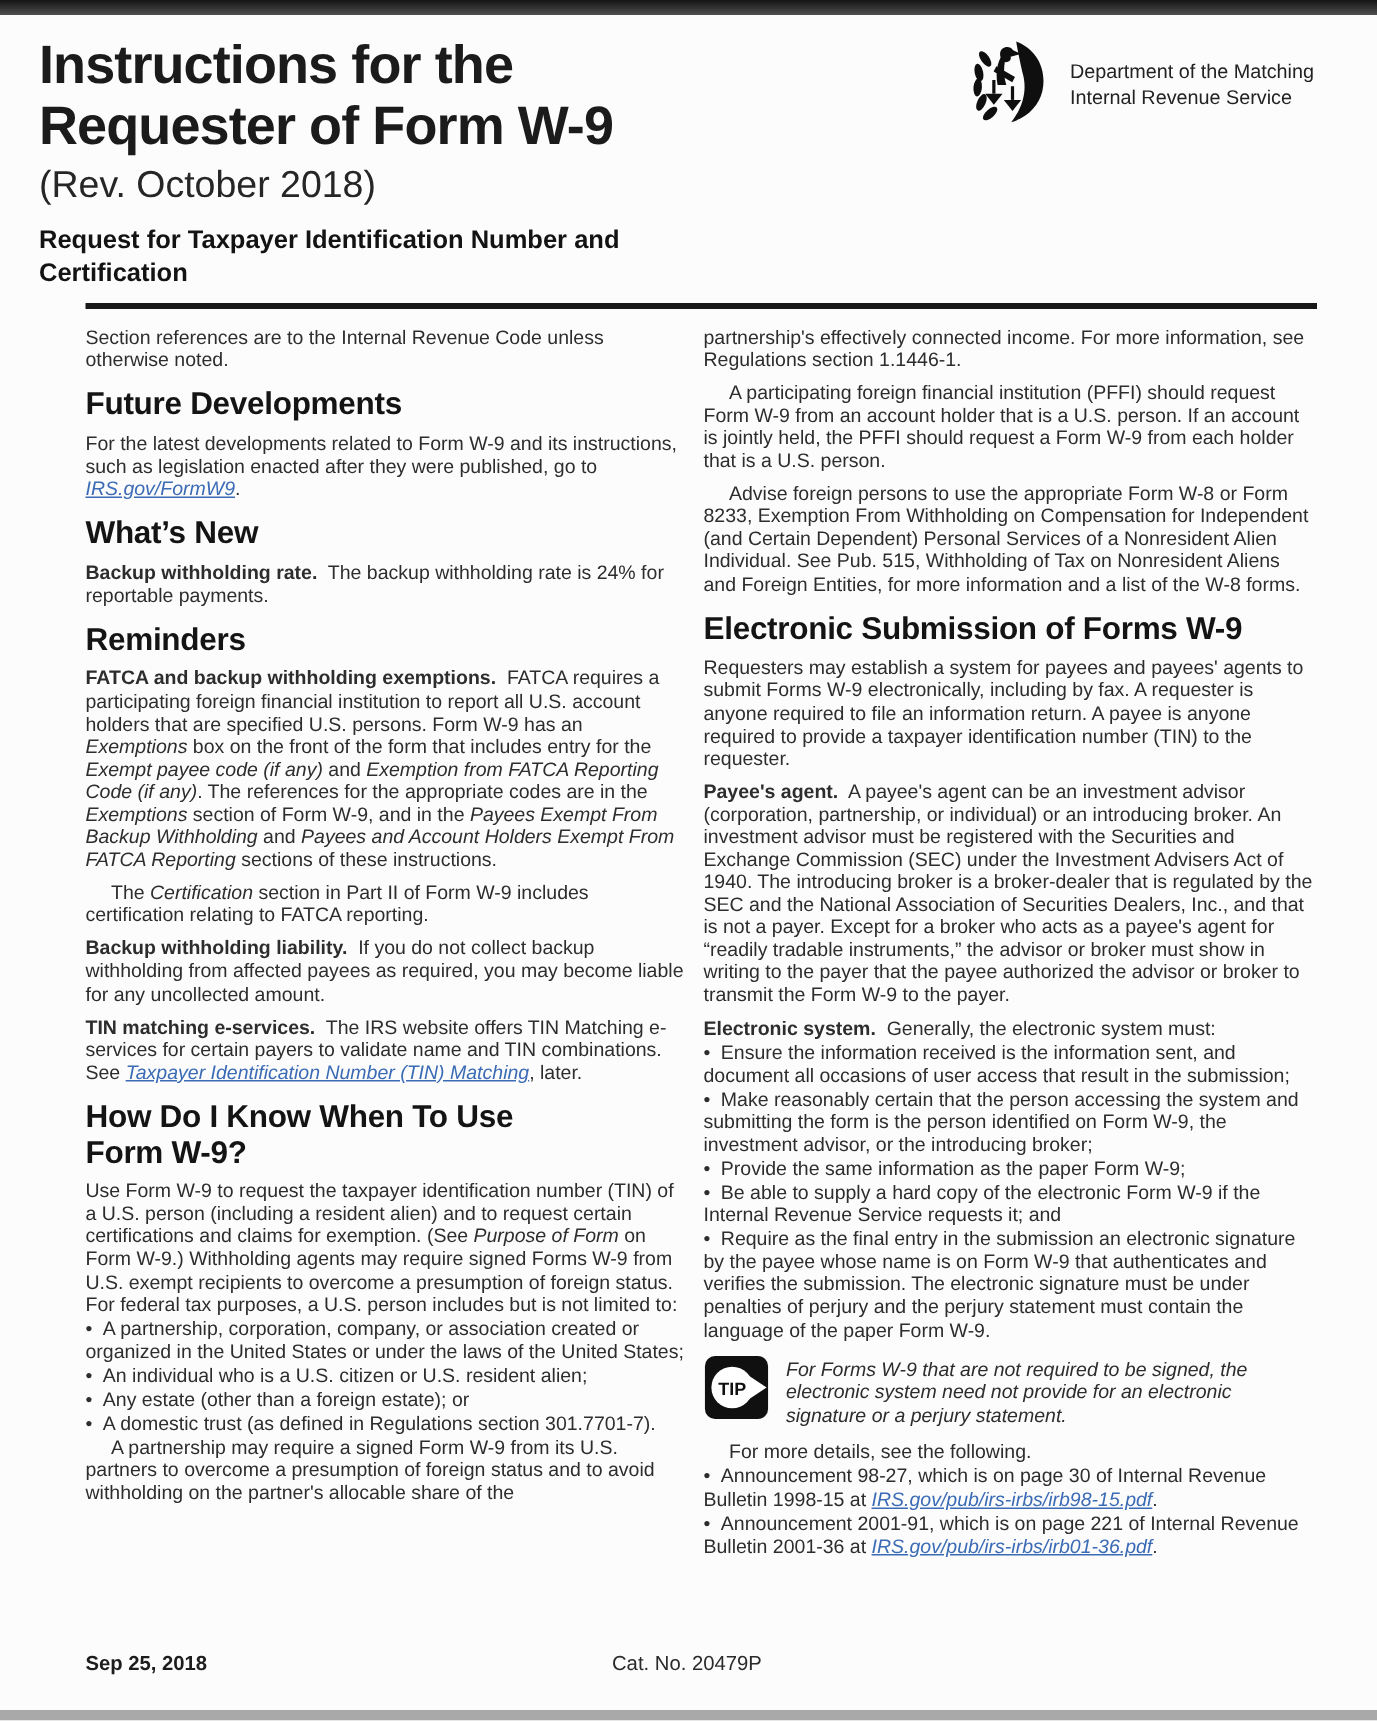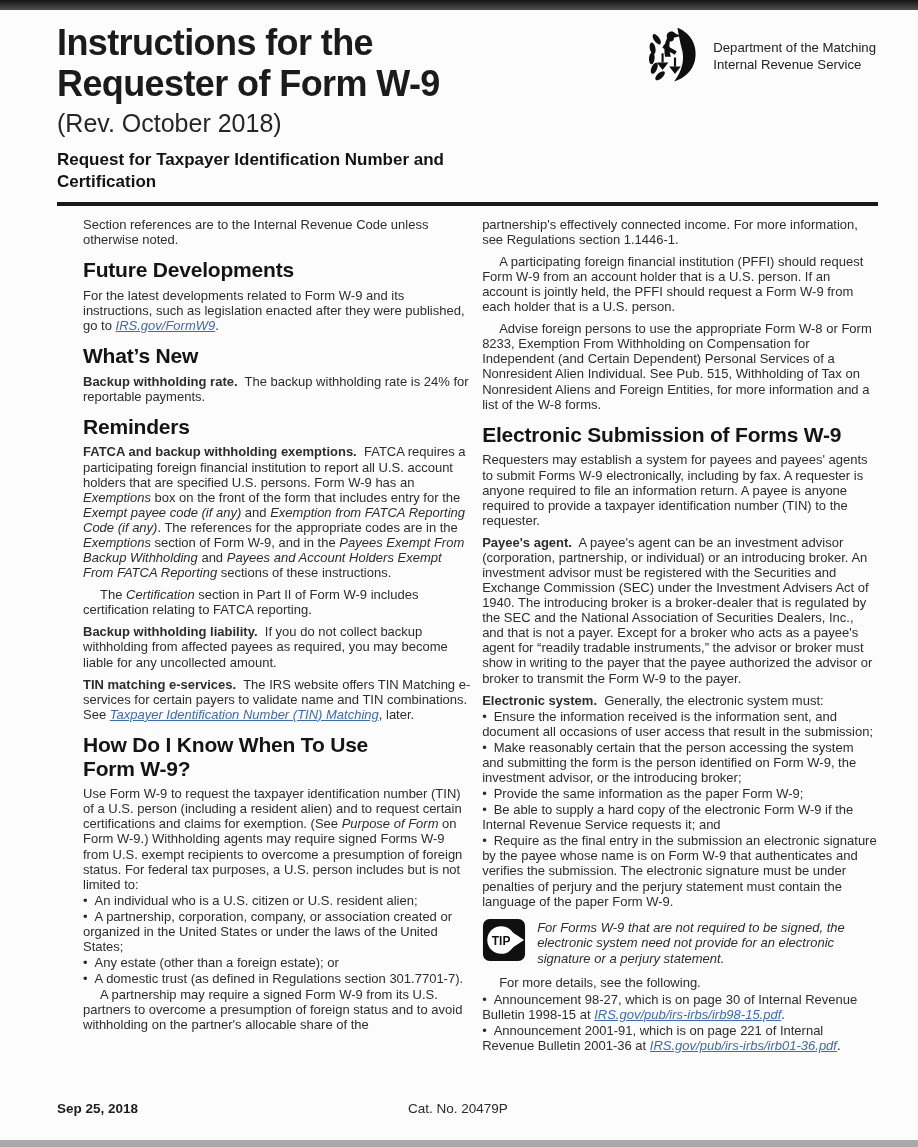--- a/index.html
+++ b/index.html
@@ -5,30 +5,30 @@
   html,body{margin:0;padding:0}
   body{
     width:918px;height:1147px;position:relative;overflow:hidden;
     background:#fcfcfc;color:#2d2d2d;
     font-family:"Liberation Sans",sans-serif;
     -webkit-font-smoothing:antialiased;
   }
   .edge-top{position:absolute;top:0;left:0;right:0;height:10px;background:linear-gradient(#141414,#4f4f4f)}
   .edge-bottom{position:absolute;bottom:0;left:0;right:0;height:7px;background:#a9a9a9}
 
-  .header{display:flex;justify-content:space-between;align-items:flex-start;padding:22px 42px 0 57px}
+  .header{display:flex;justify-content:space-between;align-items:flex-start;padding:22px 42px 0 26px}
   .h-title{font-size:36px;font-weight:bold;line-height:1.15;letter-spacing:-0.6px;color:#1b1b1b;white-space:pre-line}
   .h-rev{font-size:25px;margin-top:4px;color:#262626}
   .h-sub{font-size:17px;font-weight:bold;margin-top:11px;max-width:432px;line-height:1.28;color:#131313}
   .brand{display:flex;gap:9px;margin-top:4px}
   .brand-text{font-size:13.2px;line-height:1.3;margin-top:13px;color:#222}
   .brand-text .l2{font-weight:normal}
   .rule{height:3.5px;background:#191919;margin:10px 40px 11px 57px}
 
-  .cols{display:flex;gap:11px;padding:0 40px 0 83px;height:878px;overflow:hidden}
+  .cols{display:flex;gap:11px;padding:0 40px 0 57px;height:878px;overflow:hidden}
   .col{font-size:13px;line-height:1.16}
   .col.left{width:401px}
   .col.right{width:409px}
 
   .col p{margin:0 0 7px}
   .col p.tight{margin-bottom:1px}
   .col p.ind{text-indent:17px}
   .col p.bullet{margin:0 0 1px}
   .dot{margin-right:7px}
   .col h2{font-size:21px;line-height:1.13;margin:11px 0 6px;color:#141414;letter-spacing:-0.2px;white-space:pre-line}
@@ -94,22 +94,22 @@
       <h2>What’s New</h2>
       <p><span class="b">Backup withholding rate.</span><span>&nbsp; The backup withholding rate is 24% for reportable payments.</span></p>
       <h2>Reminders</h2>
       <p><span class="b">FATCA and backup withholding exemptions.</span><span>&nbsp; FATCA requires a participating foreign financial institution to report all U.S. account holders that are specified U.S. persons. Form W-9 has an </span><span class="i">Exemptions</span><span> box on the front of the form that includes entry for the </span><span class="i">Exempt payee code (if any)</span><span> and </span><span class="i">Exemption from FATCA Reporting Code (if any)</span><span>. The references for the appropriate codes are in the </span><span class="i">Exemptions</span><span> section of Form W-9, and in the </span><span class="i">Payees Exempt From Backup Withholding</span><span> and </span><span class="i">Payees and Account Holders Exempt From FATCA Reporting</span><span> sections of these instructions.</span></p>
       <p class="ind"><span>The </span><span class="i">Certification</span><span> section in Part II of Form W-9 includes certification relating to FATCA reporting.</span></p>
       <p><span class="b">Backup withholding liability.</span><span>&nbsp; If you do not collect backup withholding from affected payees as required, you may become liable for any uncollected amount.</span></p>
       <p><span class="b">TIN matching e-services.</span><span>&nbsp; The IRS website offers TIN Matching e-services for certain payers to validate name and TIN combinations. See </span><a class="lnk" href="#">Taxpayer Identification Number (TIN) Matching</a><span>, later.</span></p>
       <h2>How Do I Know When To Use
 Form W-9?</h2>
       <p class="tight"><span>Use Form W-9 to request the taxpayer identification number (TIN) of a U.S. person (including a resident alien) and to request certain certifications and claims for exemption. (See </span><span class="i">Purpose of Form</span><span> on Form W-9.) Withholding agents may require signed Forms W-9 from U.S. exempt recipients to overcome a presumption of foreign status. For federal tax purposes, a U.S. person includes but is not limited to:</span></p>
+      <p class="bullet"><span class="dot">•</span><span>A partnership, corporation, company, or association created or organized in the United States or under the laws of the United States;</span></p>
       <p class="bullet"><span class="dot">•</span><span>An individual who is a U.S. citizen or U.S. resident alien;</span></p>
-      <p class="bullet"><span class="dot">•</span><span>A partnership, corporation, company, or association created or organized in the United States or under the laws of the United States;</span></p>
       <p class="bullet"><span class="dot">•</span><span>Any estate (other than a foreign estate); or</span></p>
       <p class="bullet"><span class="dot">•</span><span>A domestic trust (as defined in Regulations section 301.7701-7).</span></p>
       <p class="ind"><span>A partnership may require a signed Form W-9 from its U.S. partners to overcome a presumption of foreign status and to avoid withholding on the partner's allocable share of the</span></p>
     </div>
   <div class="col right">
       <p><span>partnership's effectively connected income. For more information, see Regulations section 1.1446-1.</span></p>
       <p class="ind"><span>A participating foreign financial institution (PFFI) should request Form W-9 from an account holder that is a U.S. person. If an account is jointly held, the PFFI should request a Form W-9 from each holder that is a U.S. person.</span></p>
       <p class="ind"><span>Advise foreign persons to use the appropriate Form W-8 or Form 8233, Exemption From Withholding on Compensation for Independent (and Certain Dependent) Personal Services of a Nonresident Alien Individual. See Pub. 515, Withholding of Tax on Nonresident Aliens and Foreign Entities, for more information and a list of the W-8 forms.</span></p>
       <h2>Electronic Submission of Forms W-9</h2>
       <p><span>Requesters may establish a system for payees and payees' agents to submit Forms W-9 electronically, including by fax. A requester is anyone required to file an information return. A payee is anyone required to provide a taxpayer identification number (TIN) to the requester.</span></p>

